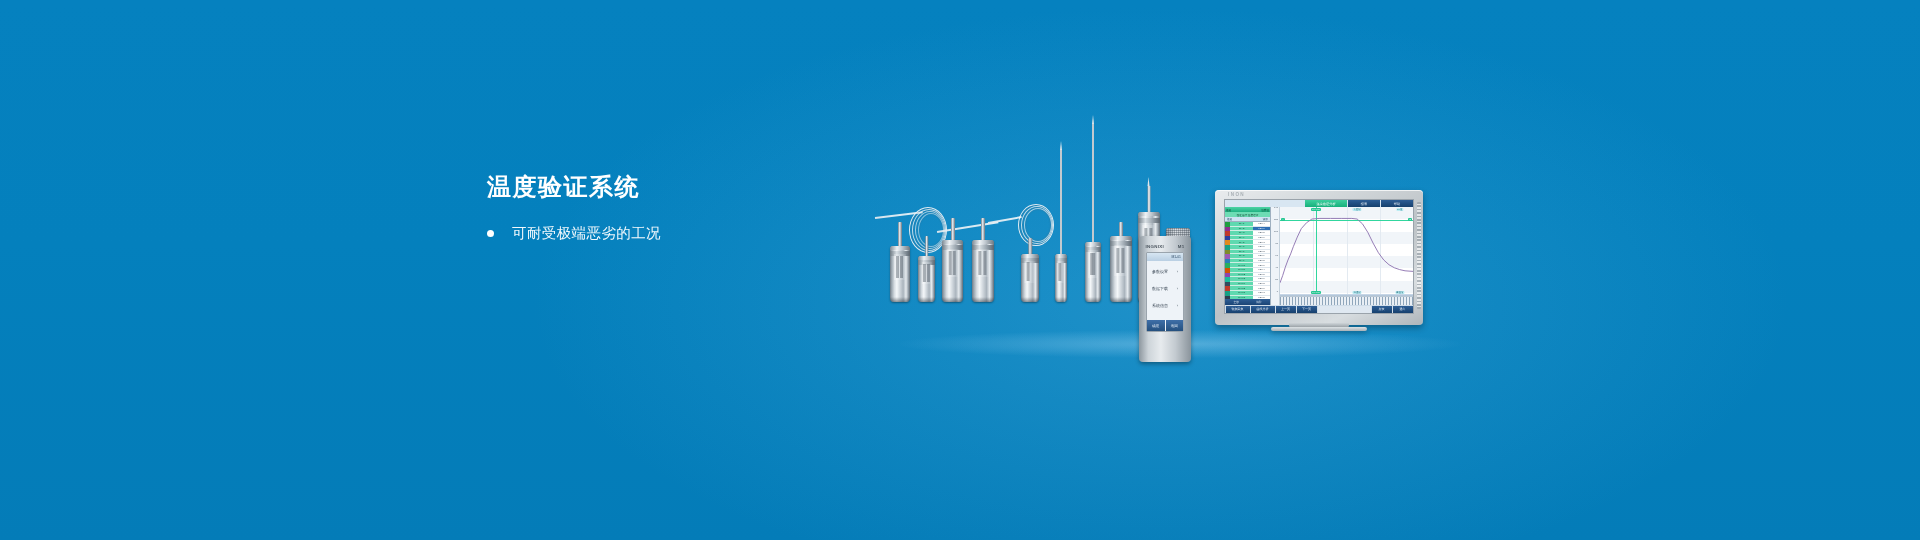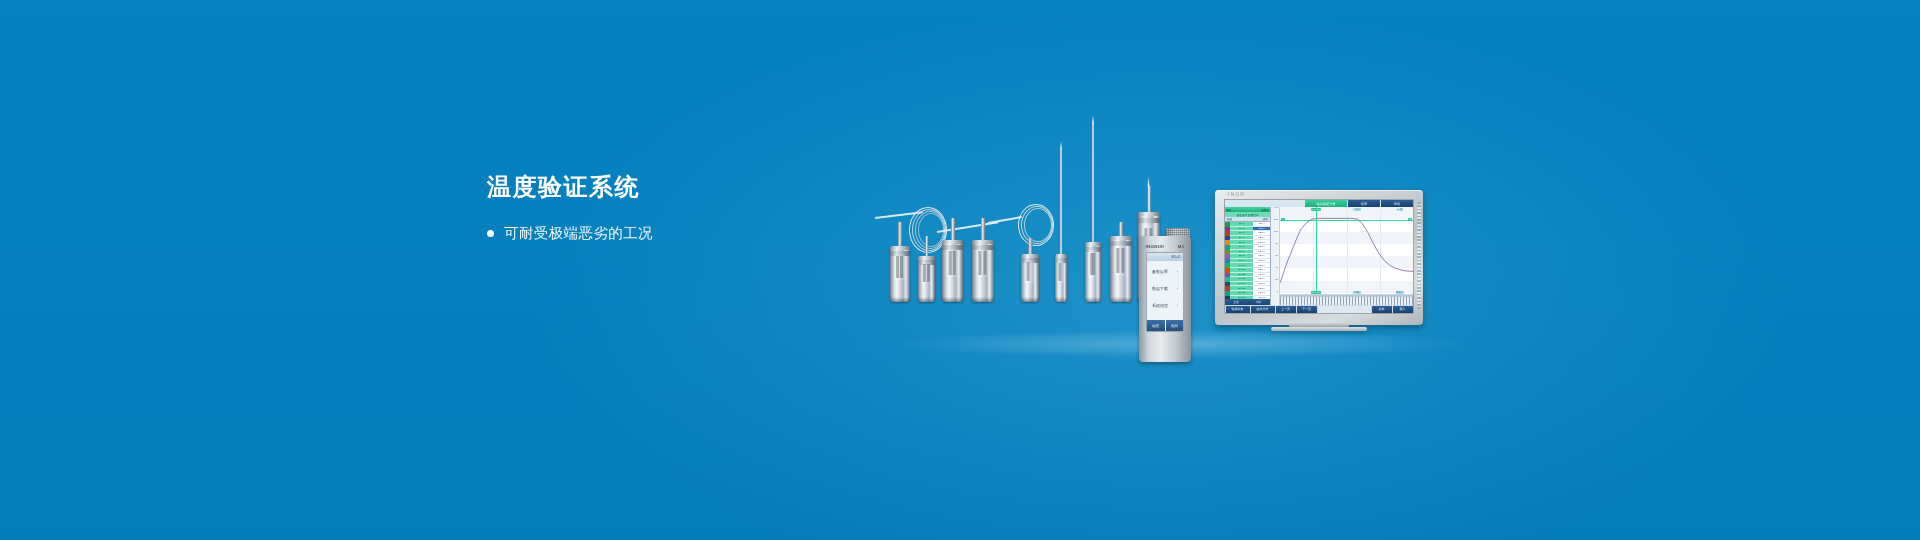--- a/index.html
+++ b/index.html
@@ -29,21 +29,21 @@
   }
   #bullets{ margin-top:18px; list-style:none; }
   .bullet-row{
     display:flex; align-items:center; height:26px; margin-bottom:0px;
   }
   .bullet-dot{
     width:7px; height:7px; border-radius:50%; background:#ffffff;
     margin-right:10px; flex:0 0 auto;
   }
   .bullet-text{
-    color:#f2f9fd; font-size:14.5px; letter-spacing:.4px; white-space:nowrap;
+    color:#f2f9fd; font-size:14.5px; letter-spacing:.4px; white-space:nowrap;margin-left:8px;
   }
 
   
   #stage{ position:absolute; left:880px; top:110px; width:620px; height:220px; }
 
   
   .logger{ position:absolute; bottom:0; }
   .body{
     position:relative; width:100%; height:100%; border-radius:3px 3px 4px 4px;
     background:linear-gradient(90deg,

